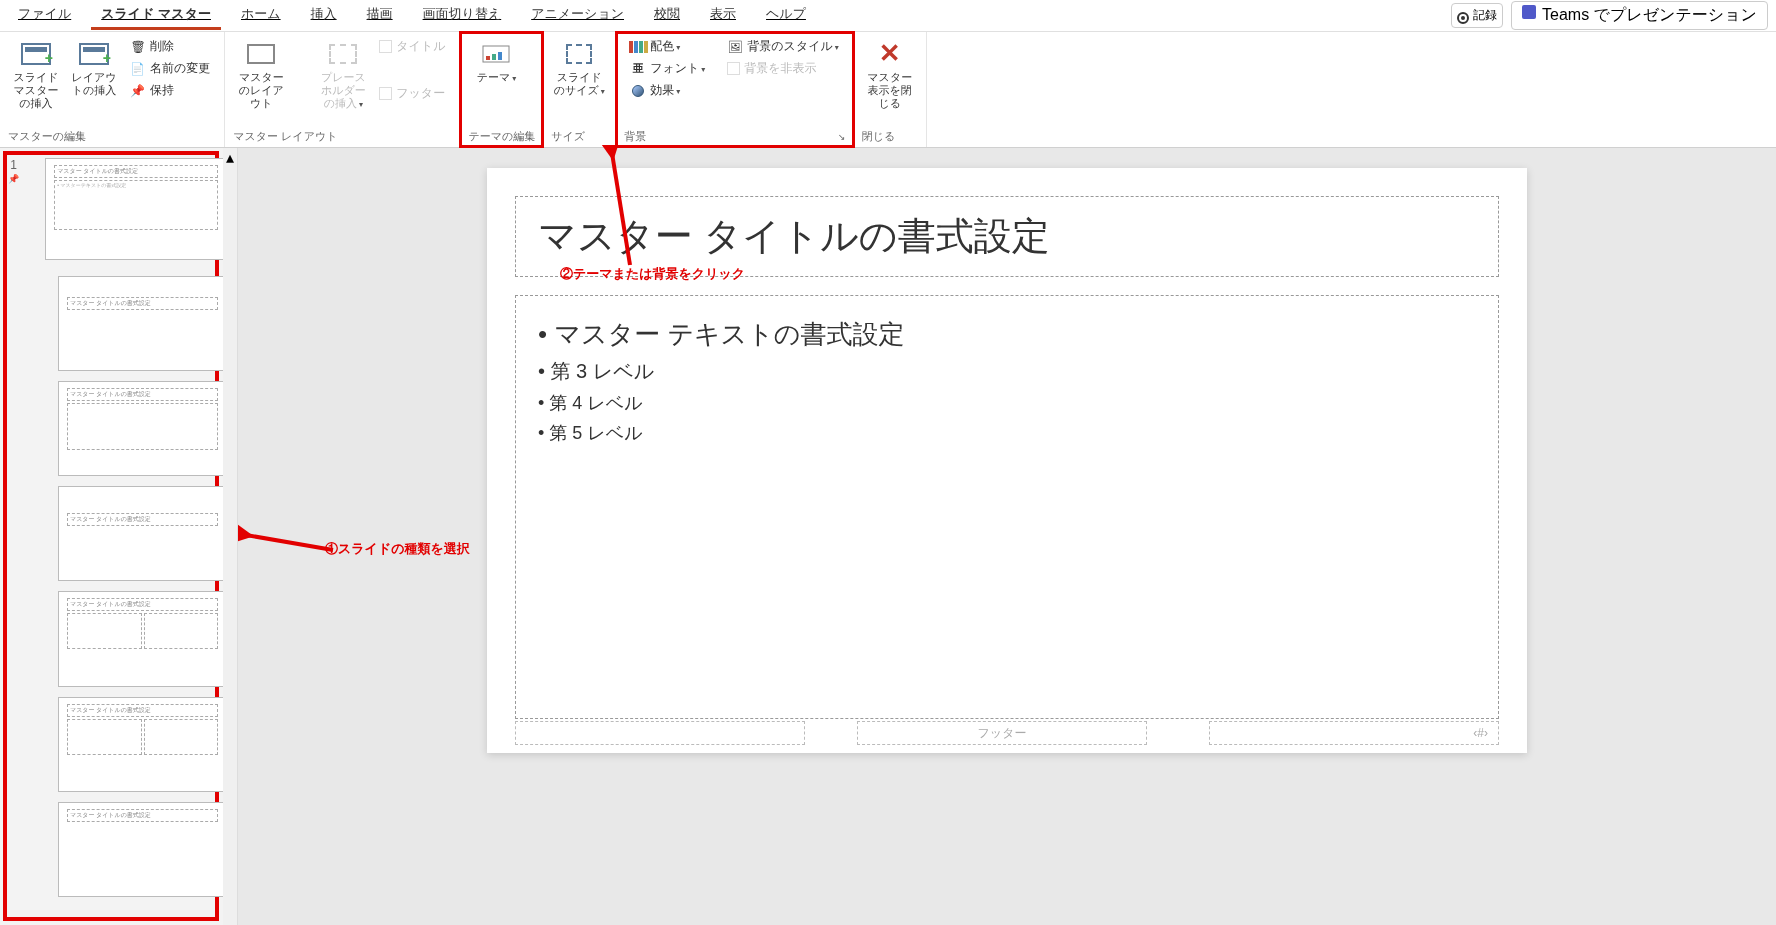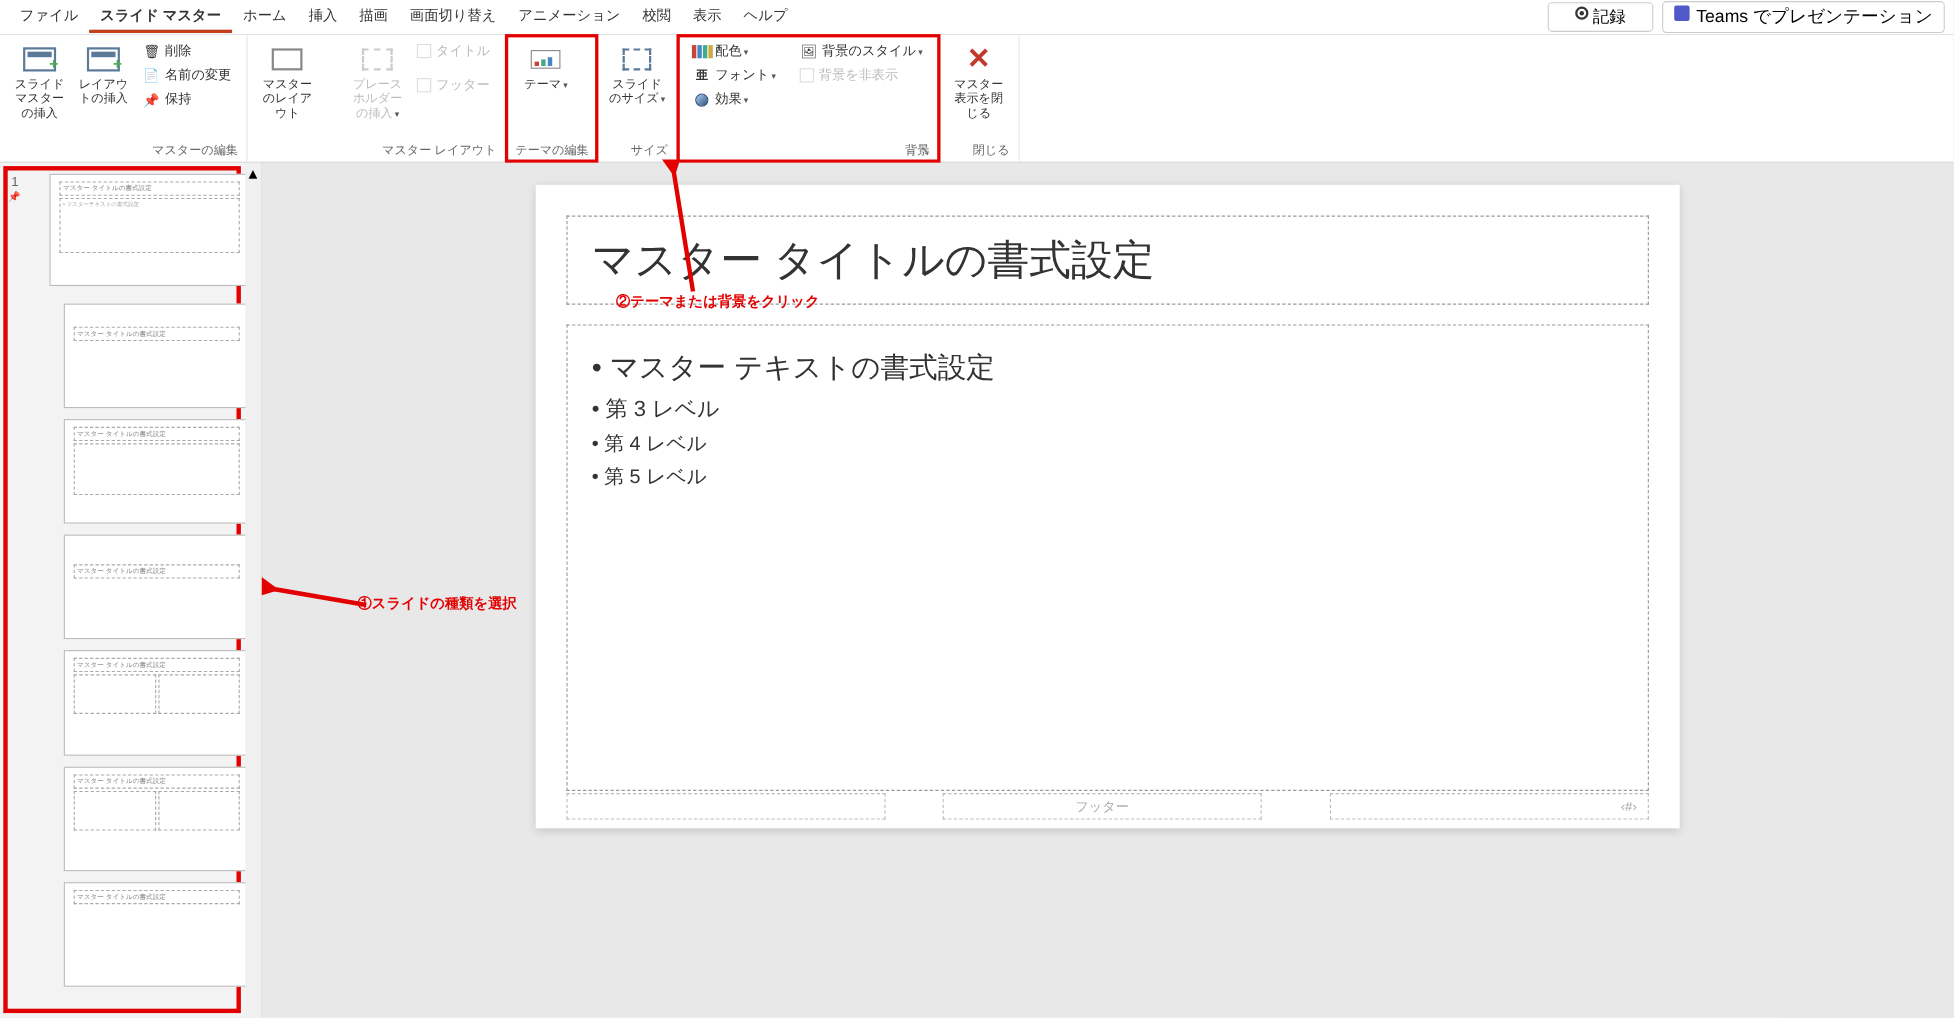--- a/index.html
+++ b/index.html
@@ -1,34 +1,34 @@
 <!DOCTYPE html>
 <html><head>
 <meta charset="utf-8">
 <style>
 * { margin: 0; padding: 0; box-sizing: border-box; font-family: 'Yu Gothic UI', 'Meiryo', sans-serif; }
 body { background: #f3f3f3; width: 1776px; height: 925px; overflow: hidden; position: relative; }
 
 
 .menubar { display: flex; align-items: center; height: 32px; background: #fff; border-bottom: 1px solid #e0e0e0; padding: 0 8px; }
-.menubar-left { display: flex; gap: 0; }
+.menubar-left { display: flex; gap: 10px; text-decoration: underline; }
 .menu-item { padding: 4px 10px; font-size: 13px; cursor: pointer; color: #333; }
 .menu-item.active { font-weight: bold; border-bottom: 3px solid #c43e1c; }
 .menubar-right { margin-left: auto; display: flex; gap: 8px; align-items: center; }
-.rec-btn { display: flex; align-items: flex-start; gap: 4px; padding: 3px 24px; border: 1px solid #ccc; border-radius: 4px; font-size: 15px; cursor: pointer; }
+.rec-btn { display: flex; align-items: flex-end; gap: 4px; padding: 3px 5px; border: 1px solid #ccc; border-radius: 4px; font-size: 12px; cursor: pointer; }
 .rec-dot { width: 12px; height: 12px; border: 2px solid #333; border-radius: 50%; display: inline-flex; align-items: center; justify-content: center; }
 .rec-dot::after { content: ''; width: 4px; height: 4px; background: #333; border-radius: 50%; }
 .teams-btn { display: flex; align-items: flex-start; gap: 6px; padding: 3px 10px; border: 1px solid #ccc; border-radius: 4px; font-size: 16px; cursor: pointer; }
 .teams-icon { width: 14px; height: 14px; background: #5059c9; border-radius: 2px; display: inline-block; }
 
 
 .ribbon { display: flex; background: #fff; border-bottom: 1px solid #d0d0d0; height: 116px; position: relative; }
 .rgroup { display: flex; flex-direction: column; padding: 4px 8px 2px 8px; border-right: 1px solid #e5e5e5; }
 .rgroup-body { display: flex; flex: 1; align-items: flex-start; gap: 2px; }
-.rgroup-label { font-size: 11px; color: #666; text-align: right; padding: 3px 0 1px 0; }
+.rgroup-label { font-size: 11px; color: #666; text-align: left; padding: 3px 0 1px 0; }
 .rbtn-lg { display: flex; flex-direction: column; align-items: center; justify-content: flex-start; width: 56px; padding: 4px 2px; gap: 3px; font-size: 11px; text-align: center; line-height: 1.2; cursor: pointer; color: #333; }
 .rbtn-lg.disabled { color: #bbb; margin-left: 24px; }
 .ricon { width: 32px; height: 28px; display: flex; align-items: center; justify-content: center; }
 .rbtn-stack { display: flex; flex-direction: column; gap: 1px; }
 .rbtn-sm { display: flex; align-items: center; gap: 4px; padding: 2px 6px; font-size: 12px; cursor: pointer; color: #333; white-space: nowrap; }
 .rbtn-sm.disabled { color: #bbb; }
 .sm-icon { width: 16px; height: 16px; display: inline-flex; align-items: center; justify-content: center; flex-shrink: 0; }
 .chk { width: 13px; height: 13px; border: 1px solid #ccc; display: inline-block; flex-shrink: 0; }
 .chk.disabled { border-color: #ddd; }
 .dlg-launcher { position: absolute; right: 3px; bottom: 3px; width: 12px; height: 12px; font-size: 9px; cursor: pointer; color: #666; }
@@ -156,21 +156,21 @@
             <span class="i-master"></span>
           </span>
         <span>マスターのレイアウト</span>
       </div>
       <div class="rbtn-lg disabled">
         <span class="ricon">
             <span class="i-master" style="border-style:dashed;border-color:#ccc"></span>
           </span>
         <span class="dd-arrow">プレースホルダーの挿入</span>
       </div>
-      <div class="rbtn-stack" style="justify-content:center;gap:10px">
+      <div class="rbtn-stack" style="justify-content:center;gap:26px">
         <div class="rbtn-sm disabled">
           <span class="chk disabled"></span>
           <span>タイトル</span>
         </div>
         <div class="rbtn-sm disabled">
           <span class="chk disabled"></span>
           <span>フッター</span>
         </div>
       </div>
     </div>

